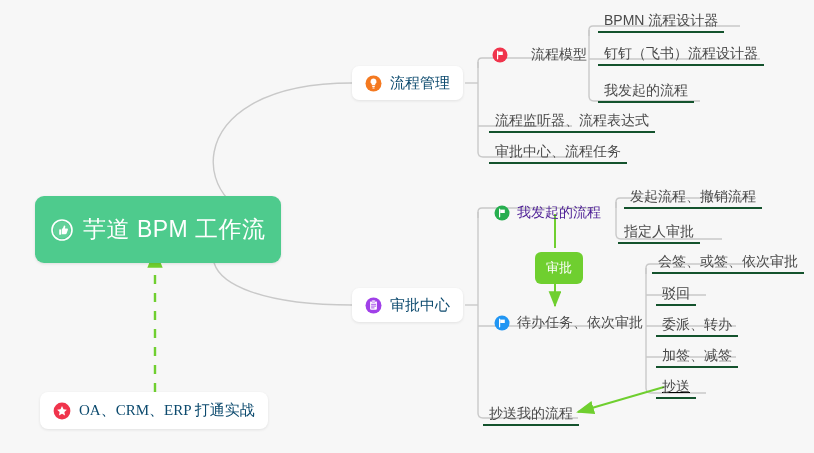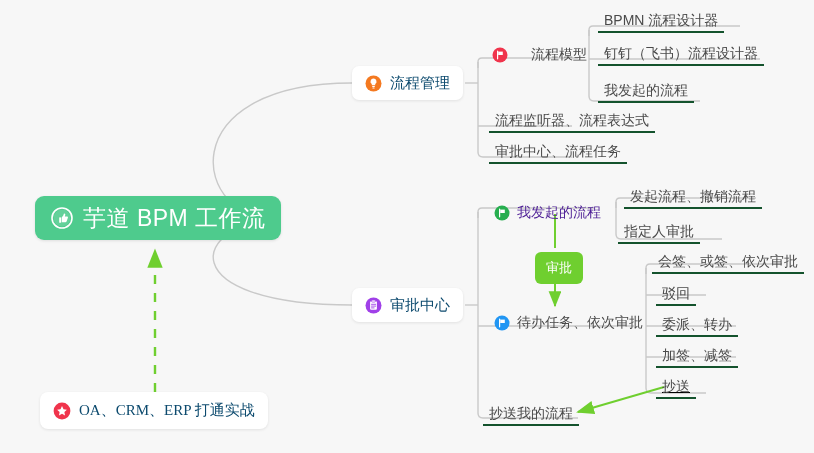--- a/index.html
+++ b/index.html
@@ -10,21 +10,21 @@
     overflow:hidden;
     position:relative;
   }
   #canvas{position:absolute;left:0;top:0;width:814px;height:453px;}
   svg.links{position:absolute;left:0;top:0;width:814px;height:453px;pointer-events:none;}
 
   .node{position:absolute;display:flex;align-items:center;box-sizing:border-box;white-space:nowrap;}
 
   
   .root{
-    left:35px;top:196px;width:246px;height:44px;
+    left:35px;top:196px;width:246px;height:67px;
     background:#4ecb8d;border-radius:9px;
     padding:0 16px;gap:10px;
     box-shadow:0 1px 3px rgba(0,0,0,.10);
   }
   .root .label{color:#ffffff;font-size:23px;letter-spacing:.5px;}
 
   
   .branch{
     background:#ffffff;border-radius:7px;
     padding:0 13px;gap:8px;height:34px;

